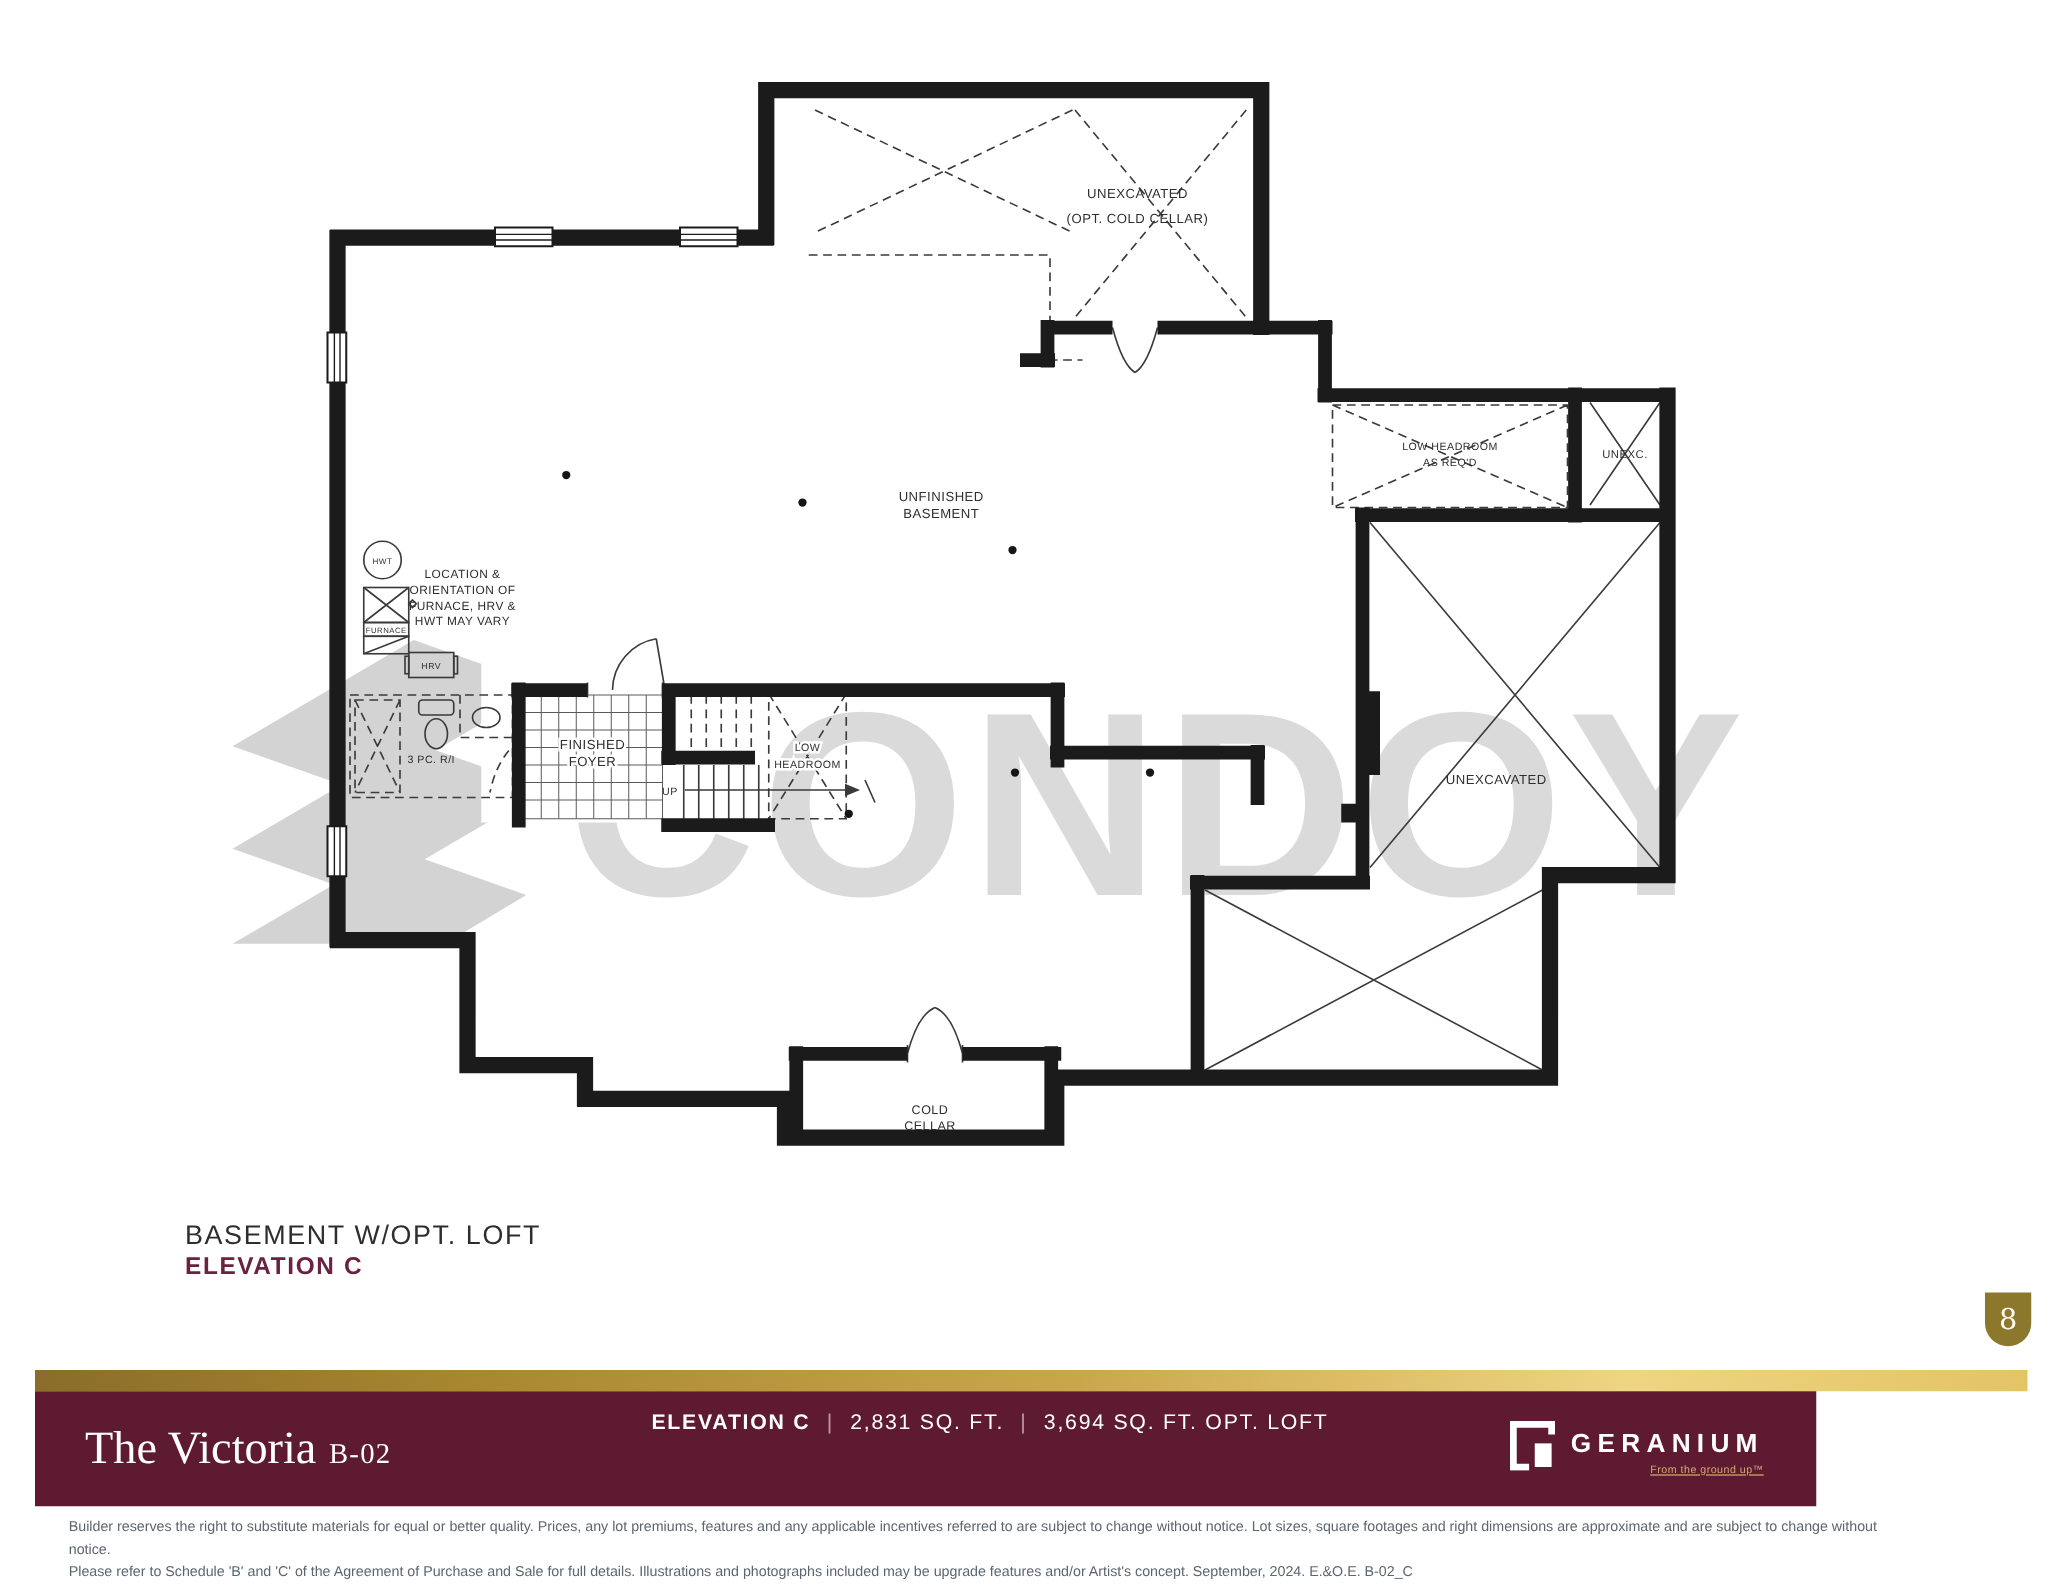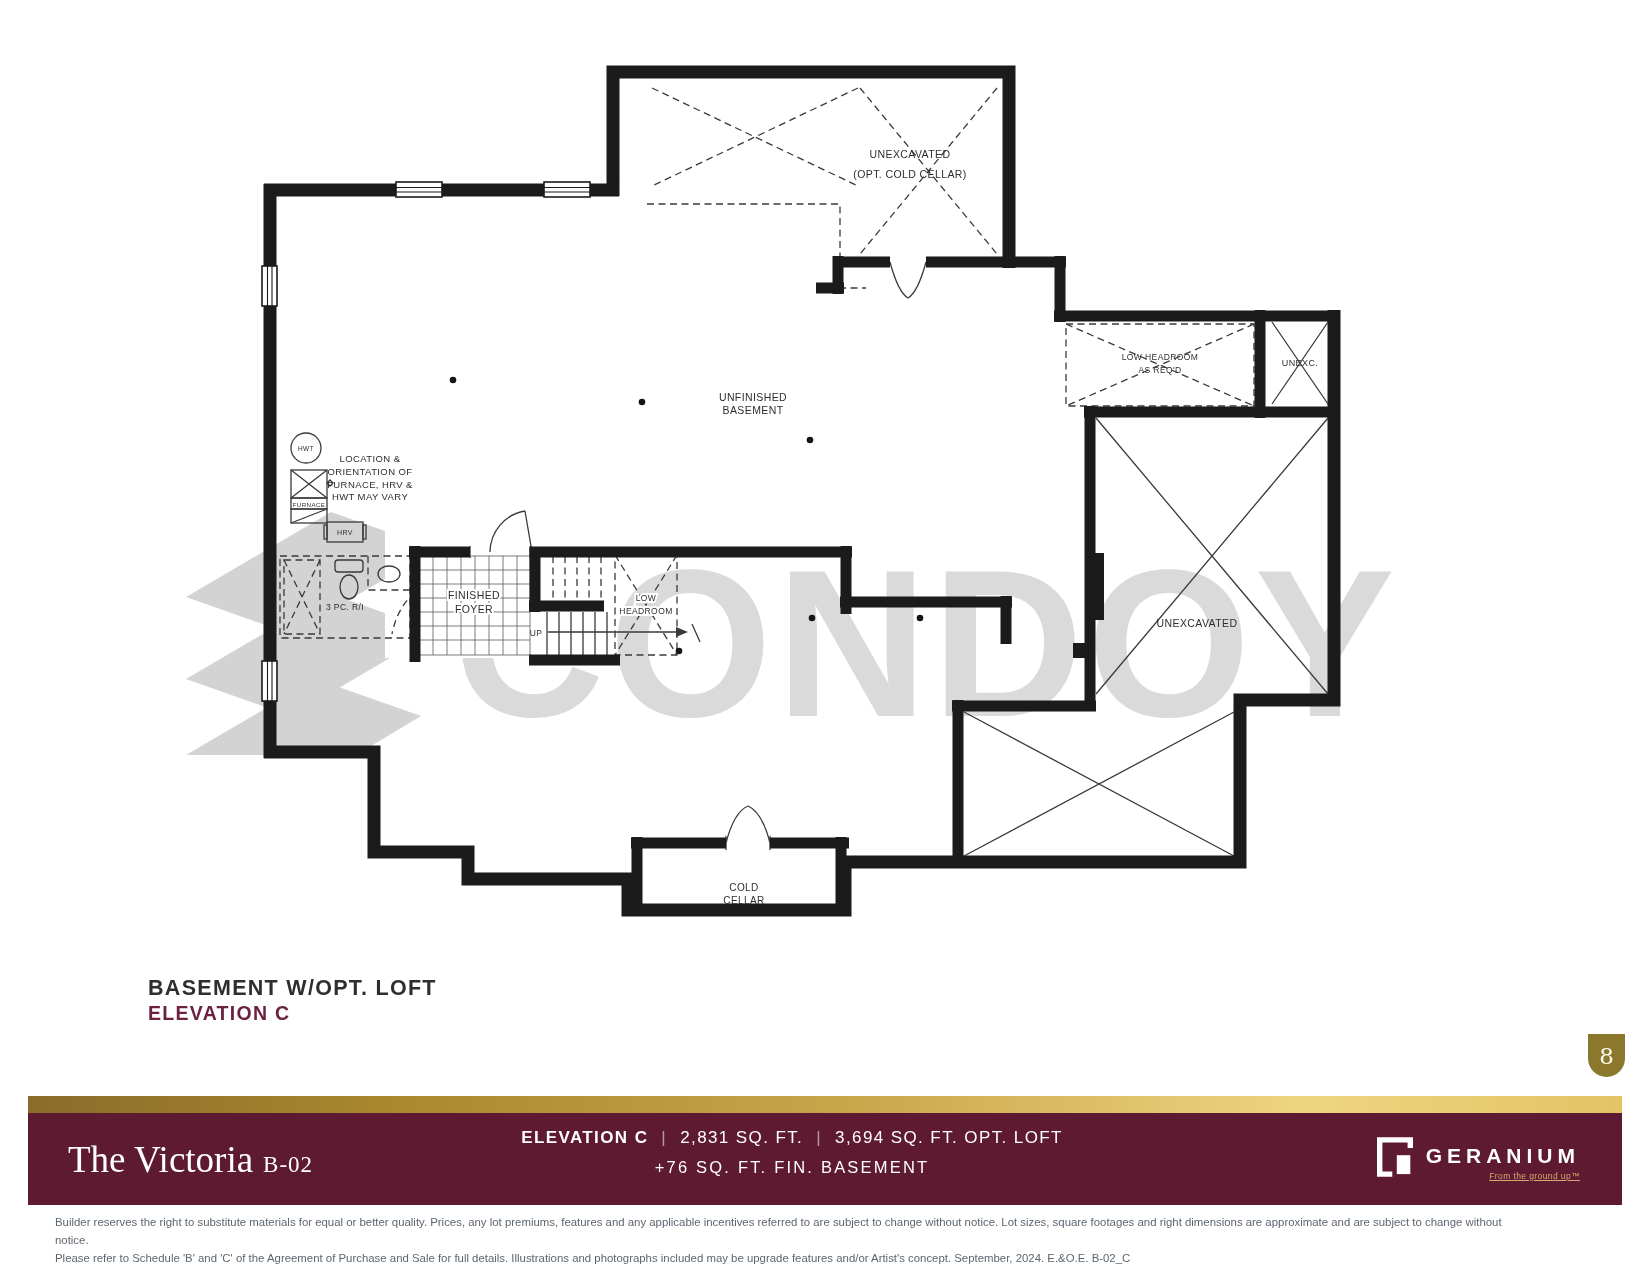--- a/index.html
+++ b/index.html
@@ -15,29 +15,29 @@
   .grid{stroke:#5a5a5a;stroke-width:0.8;fill:none;}
   .lbl{fill:#2e2e2e;text-anchor:middle;letter-spacing:0.4px;}
   .halo{paint-order:stroke;stroke:#ffffff;stroke-width:4px;}
   .wm{fill:#dadada;font-weight:700;letter-spacing:4px;}
   .wmband{fill:#d3d3d3;}
   .dot{fill:#161616;}
   .pil{fill:#1b1b1b;}
   .win{fill:#ffffff;stroke:#1b1b1b;stroke-width:1.6;}
   .winl{stroke:#1b1b1b;stroke-width:1.1;fill:none;}
   
-  .ptitle{position:absolute;left:148px;top:976px;font-size:21.5px;font-weight:700;letter-spacing:1.3px;color:#2e2e2e;}
+  .ptitle{position:absolute;left:148px;top:976px;font-size:21.5px;font-weight:400;letter-spacing:1.3px;color:#2e2e2e;}
   .pelev{position:absolute;left:148px;top:1002px;font-size:19.5px;font-weight:700;letter-spacing:1.3px;color:#6b2140;}
   .badge{position:absolute;left:1588px;top:1034px;width:37px;height:43px;background:#8c782d;
          border-radius:0 0 19px 19px;display:flex;align-items:center;justify-content:center;
          color:#fdf9ee;font-family:"DejaVu Serif",serif;font-size:23px;}
   
   .gold-bar{position:absolute;left:28px;top:1096px;width:1594px;height:17px;
             background:linear-gradient(90deg,#8a6d2a 0%,#a8872f 22%,#caa64b 52%,#eed582 80%,#e3c465 100%);}
-  .footer-band{position:absolute;left:28px;top:1113px;width:1594px;height:92px;background:#5e1a31;color:#fff;}
+  .footer-band{position:absolute;left:28px;top:1113px;width:1425px;height:92px;background:#5e1a31;color:#fff;}
   .brand{position:absolute;left:40px;top:50%;transform:translateY(-50%);white-space:nowrap;}
   .model{font-family:"Liberation Serif",serif;font-size:37px;}
   .code{font-family:"Liberation Serif",serif;font-size:23px;margin-left:10px;letter-spacing:1px;}
   .fcenter{position:absolute;left:764px;top:15px;transform:translateX(-50%);text-align:center;white-space:nowrap;}
   .fline1{font-size:17px;letter-spacing:1.4px;}
   .fline1 .b{font-weight:700;}
   .sep{margin:0 13px;opacity:0.55;font-weight:400;}
   .fline2{margin-top:10px;font-size:16.5px;letter-spacing:2.2px;}
   .flogo{position:absolute;right:42px;top:50%;transform:translateY(-50%);display:flex;align-items:center;gap:13px;}
   .gname{font-size:21px;font-weight:700;letter-spacing:5px;margin-top:6px;}
@@ -179,21 +179,20 @@
 
   <div class="gold-bar"></div>
   <div class="footer-band">
     <div class="brand">
       <span class="model">The Victoria</span><span class="code">B-02</span>
     </div>
     <div class="fcenter">
       <div class="fline1">
         <span class="b">ELEVATION C</span><span class="sep">|</span><span>2,831 SQ. FT.</span><span class="sep">|</span><span>3,694 SQ. FT. OPT. LOFT</span>
       </div>
-      <div class="fline2">+76 SQ. FT. FIN. BASEMENT</div>
     </div>
     <div class="flogo">
       <span>
         <svg width="36" height="40" viewBox="0 0 40 44">
           <path d="M37,12 V3 H3 V41 H17" stroke="#ffffff" stroke-width="6" fill="none"></path>
           <rect x="22" y="20" width="15" height="21" fill="#ffffff"></rect>
         </svg>
       </span>
       <span>
         <div class="gname">GERANIUM</div>

